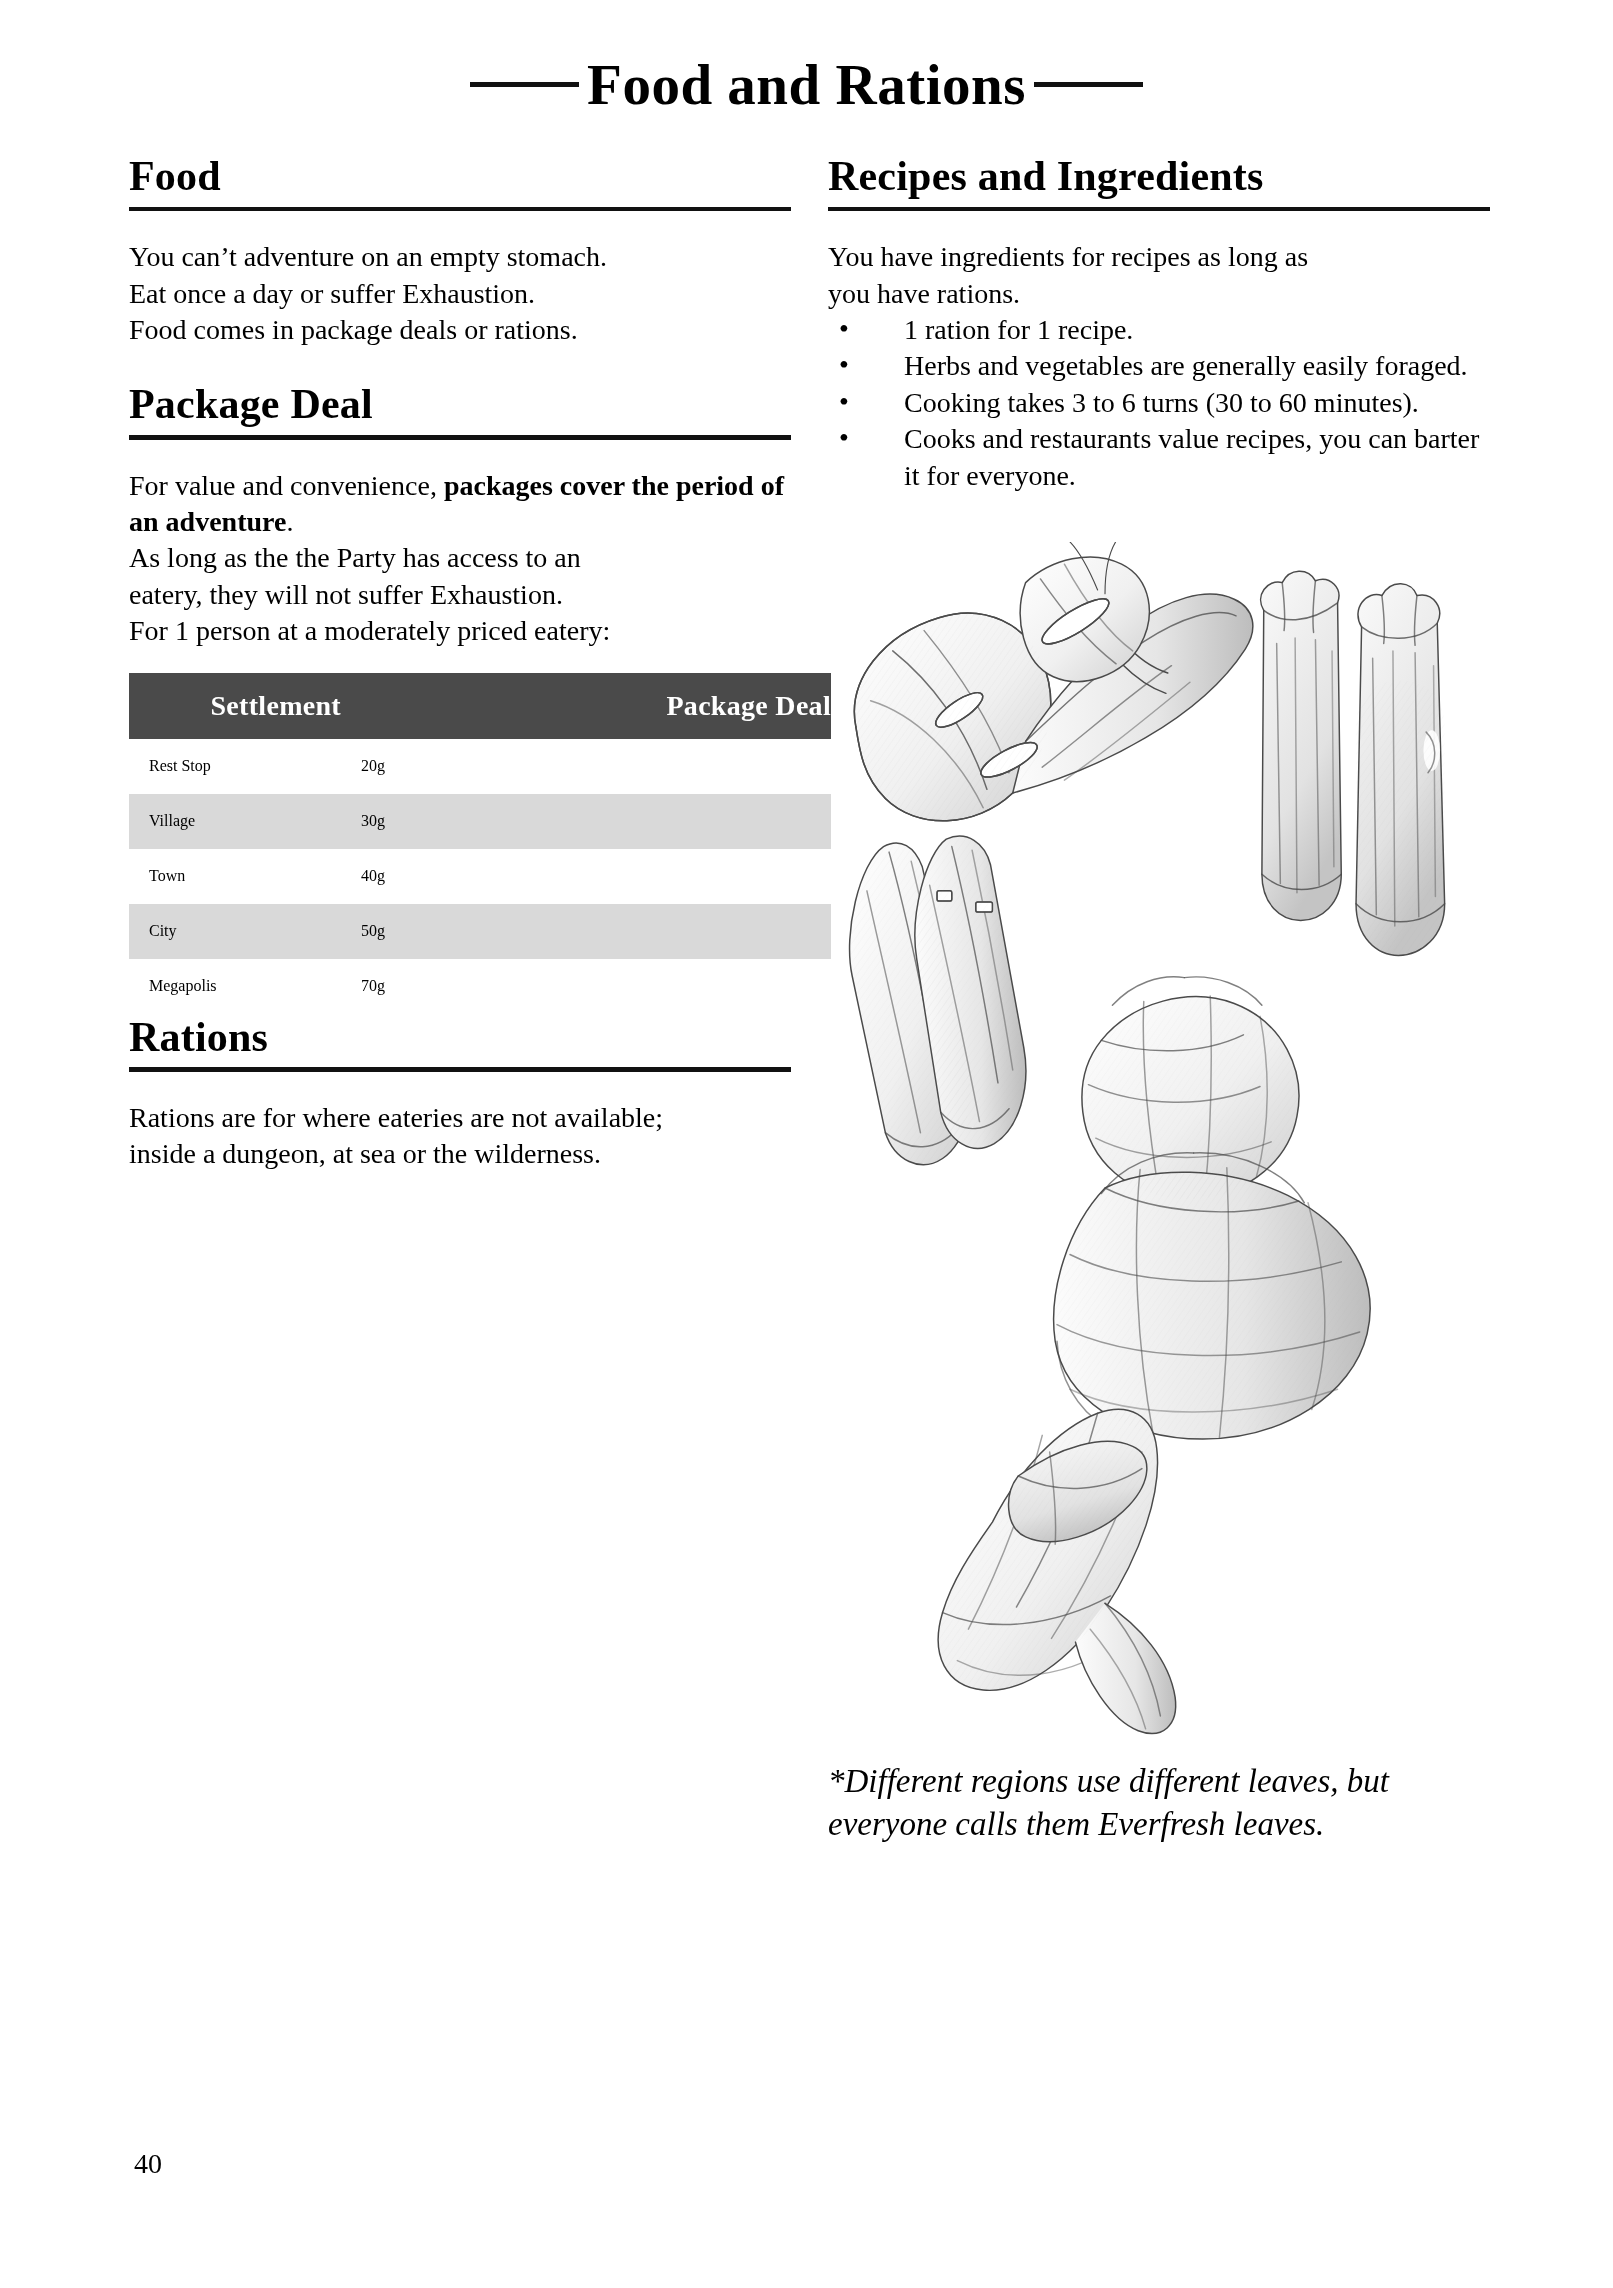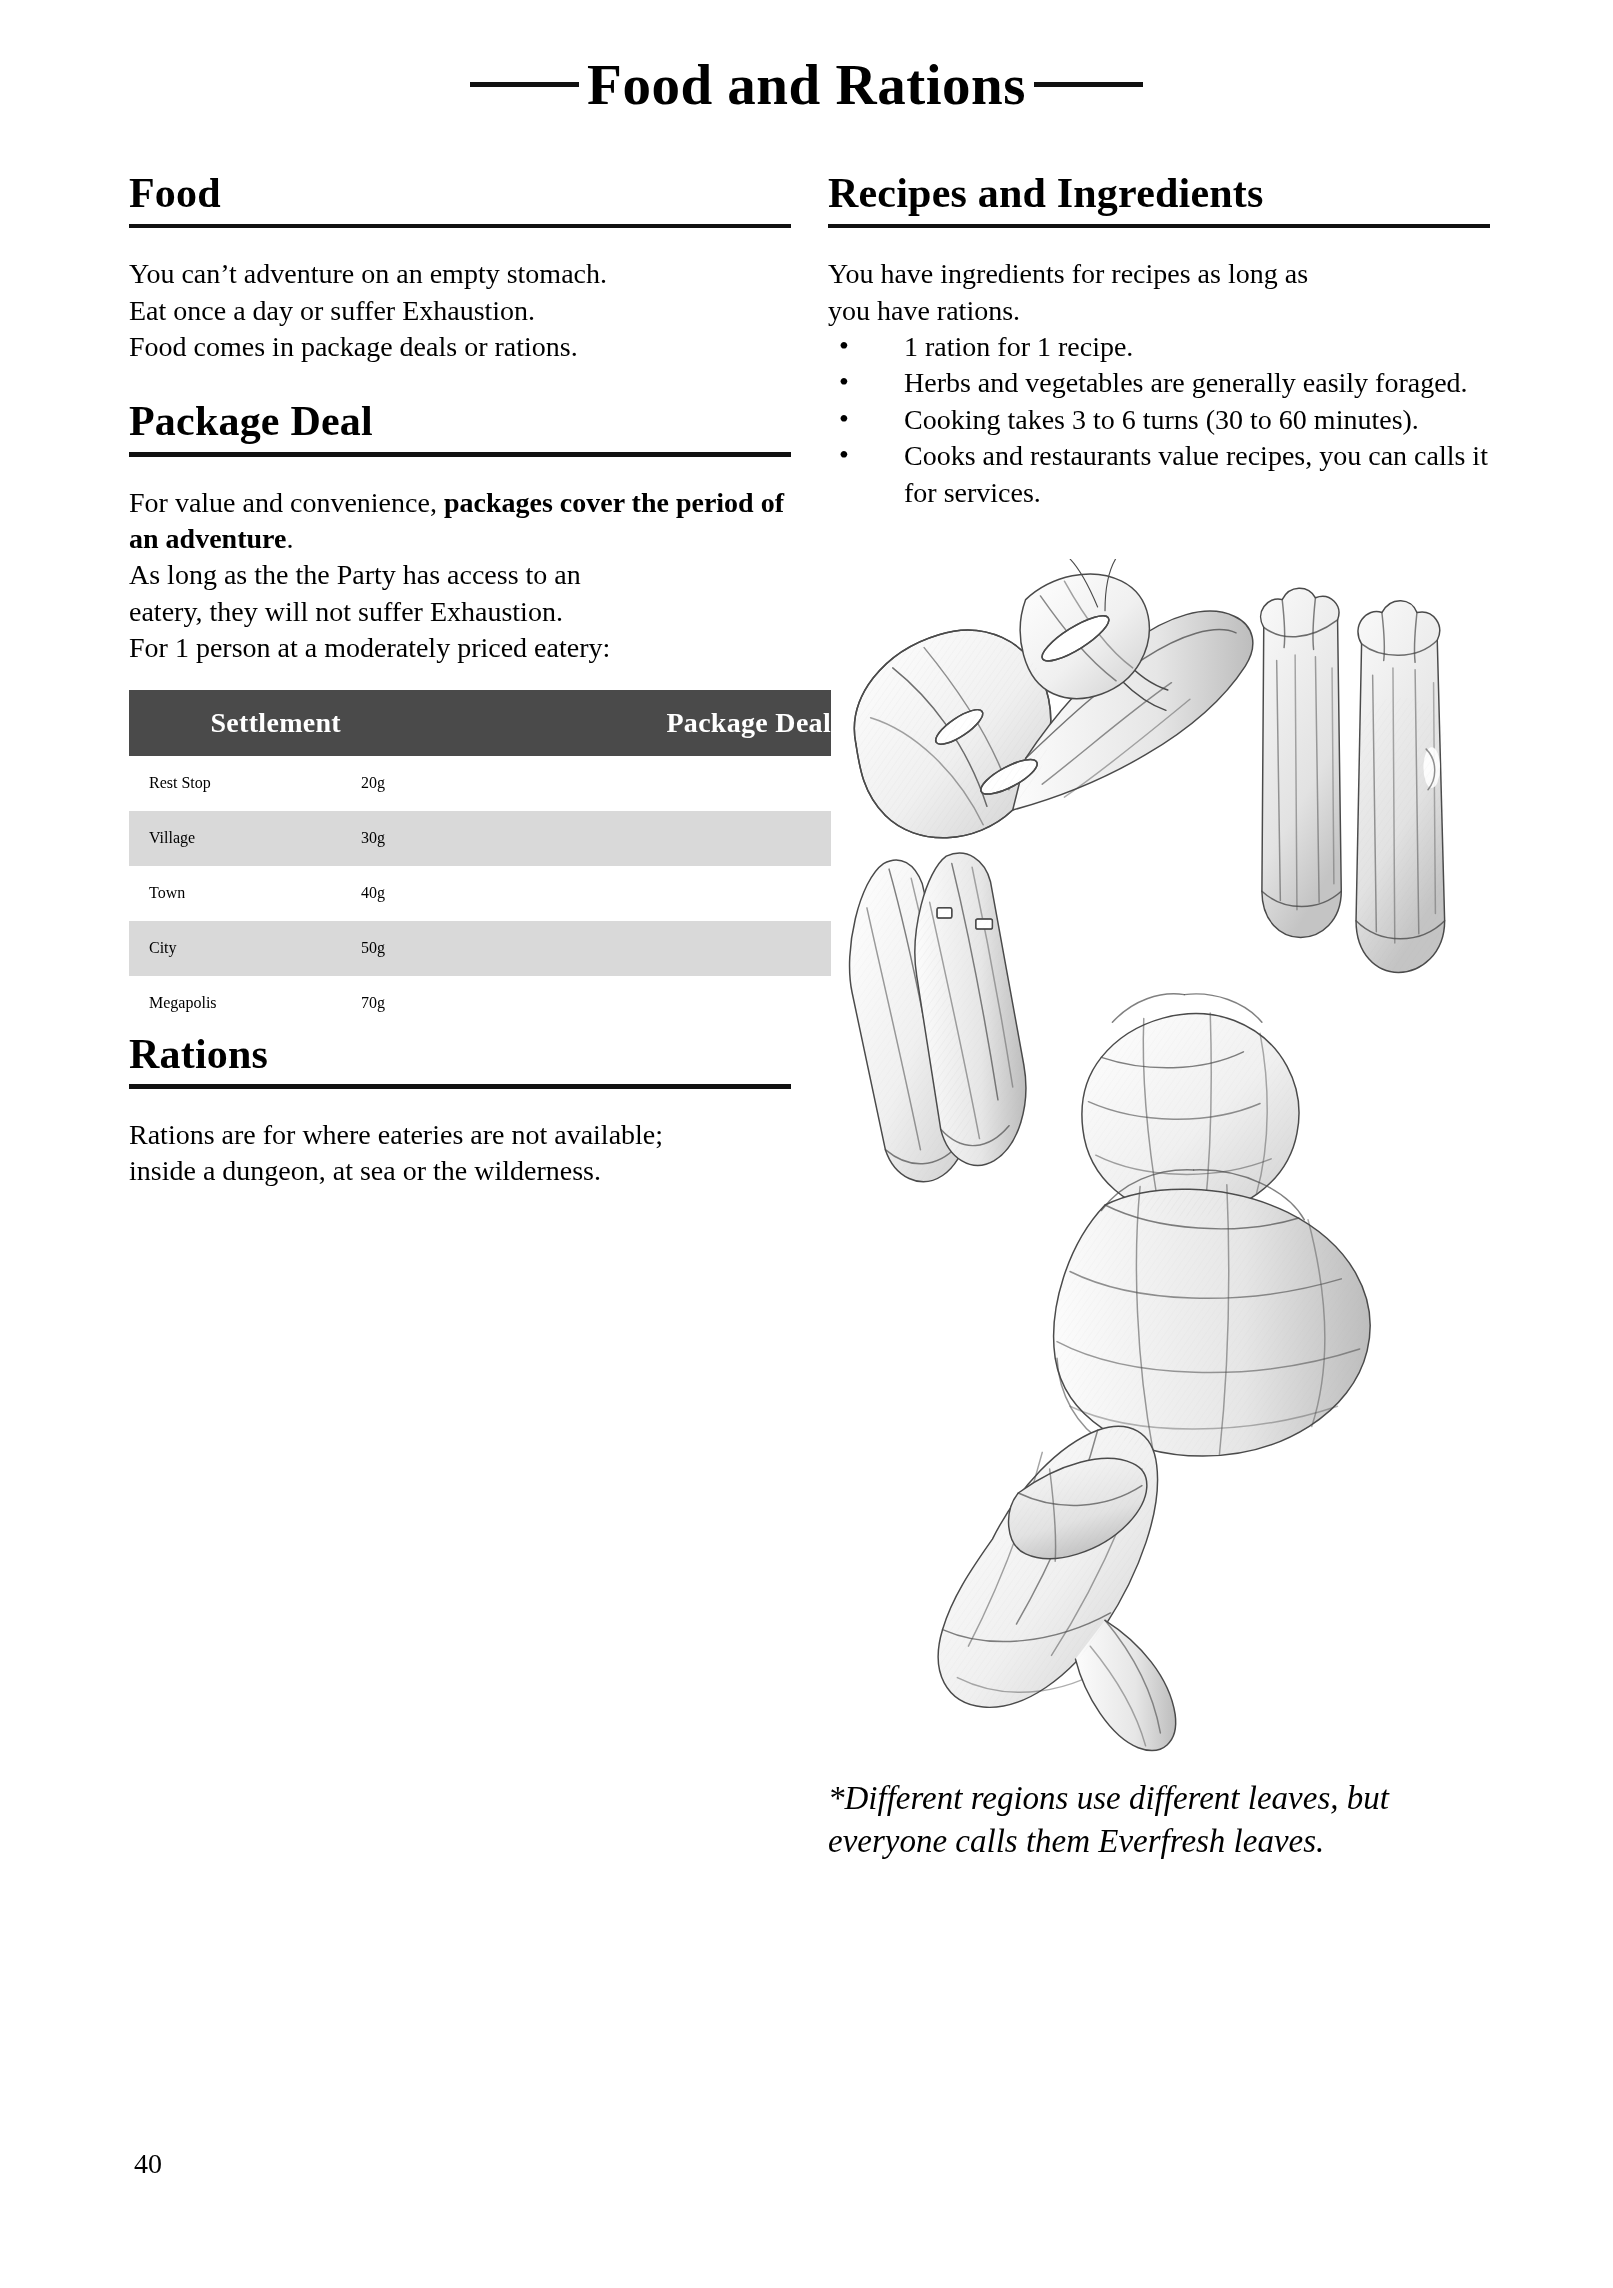--- a/index.html
+++ b/index.html
@@ -34,21 +34,21 @@
     font-size: 57px;
     font-weight: bold;
     letter-spacing: 0.5px;
     line-height: 1;
     white-space: nowrap;
   }
 
   
   .columns {
     display: flex;
-    margin: 57px 129px 0 129px;
+    margin: 40px 129px 0 129px;
     gap: 37px;
   }
   .col {
     width: 662px;
     flex: 0 0 662px;
   }
 
   h2.section {
     font-size: 42px;
     font-weight: bold;
@@ -224,21 +224,21 @@
     <h2 class="section">Recipes and Ingredients</h2>
     <div class="hr-heavy"></div>
 
     <p class="body">You have ingredients for recipes as long as</p>
     <p class="body">you have rations.</p>
 
     <ul class="bul">
       <li>1 ration for 1 recipe.</li>
       <li>Herbs and vegetables are generally easily foraged.</li>
       <li>Cooking takes 3 to 6 turns (30 to 60 minutes).</li>
-      <li>Cooks and restaurants value recipes, you can calls it for services.</li>
+      <li>Cooks and restaurants value recipes, you can barter it for everyone.</li>
     </ul>
 
     <div class="illus-wrap">
       <svg width="662" height="1209" viewBox="0 0 717 1310" xmlns="http://www.w3.org/2000/svg">
         <defs>
           <linearGradient id="sh1" x1="0" y1="0" x2="1" y2="1">
             <stop offset="0%" stop-color="#ffffff"></stop>
             <stop offset="55%" stop-color="#f0f0f0"></stop>
             <stop offset="100%" stop-color="#cfcfcf"></stop>
           </linearGradient>

